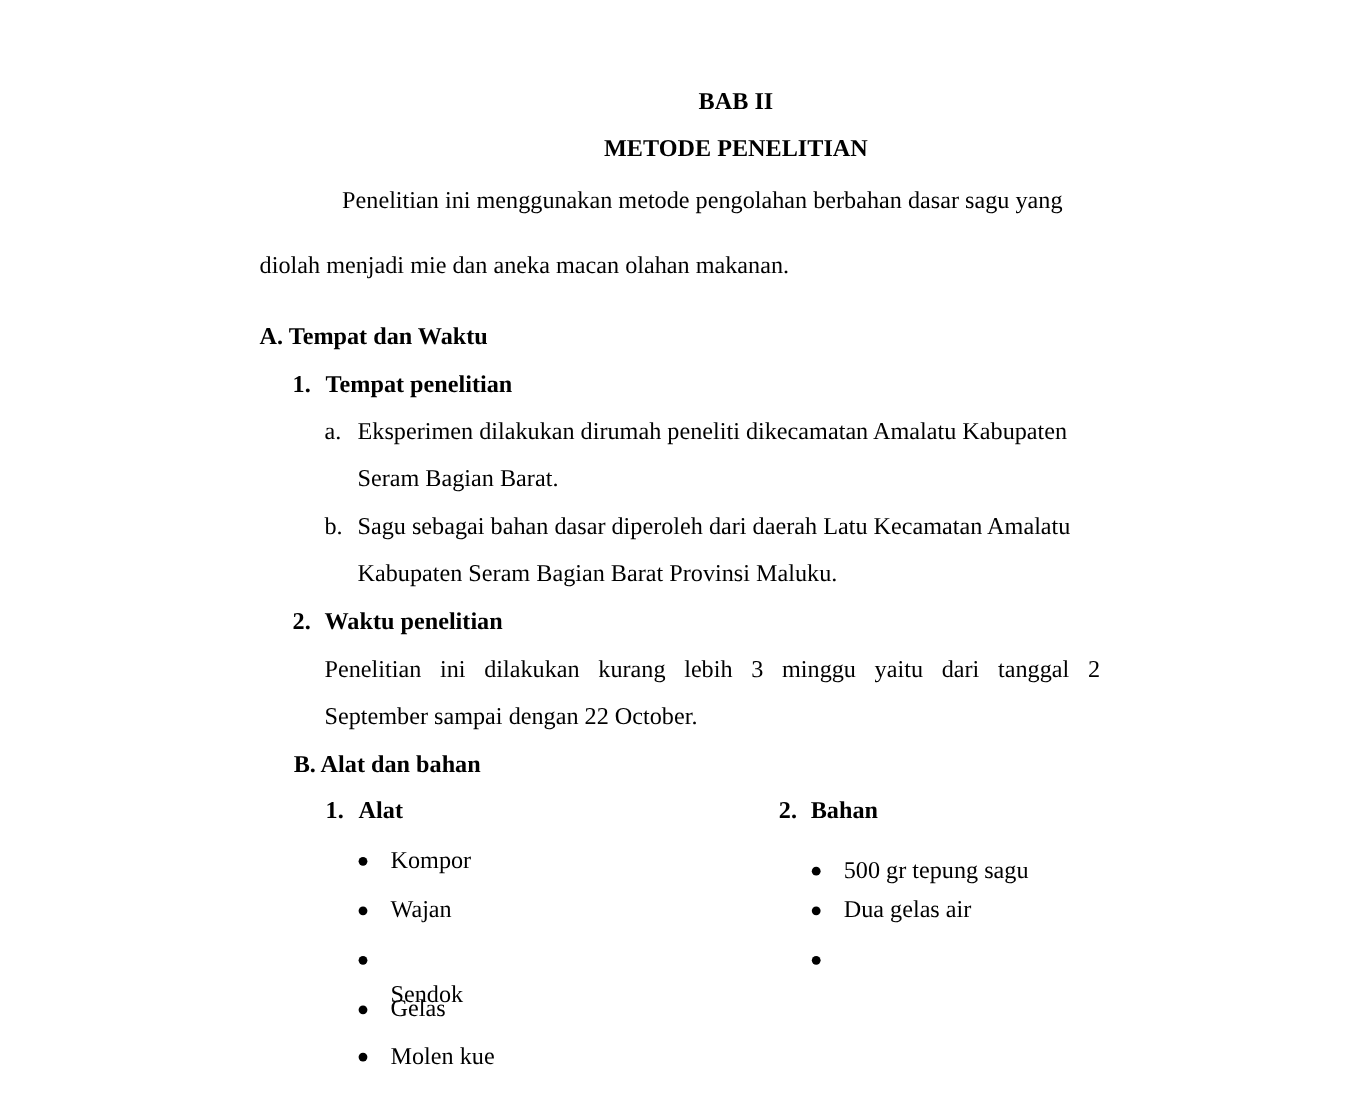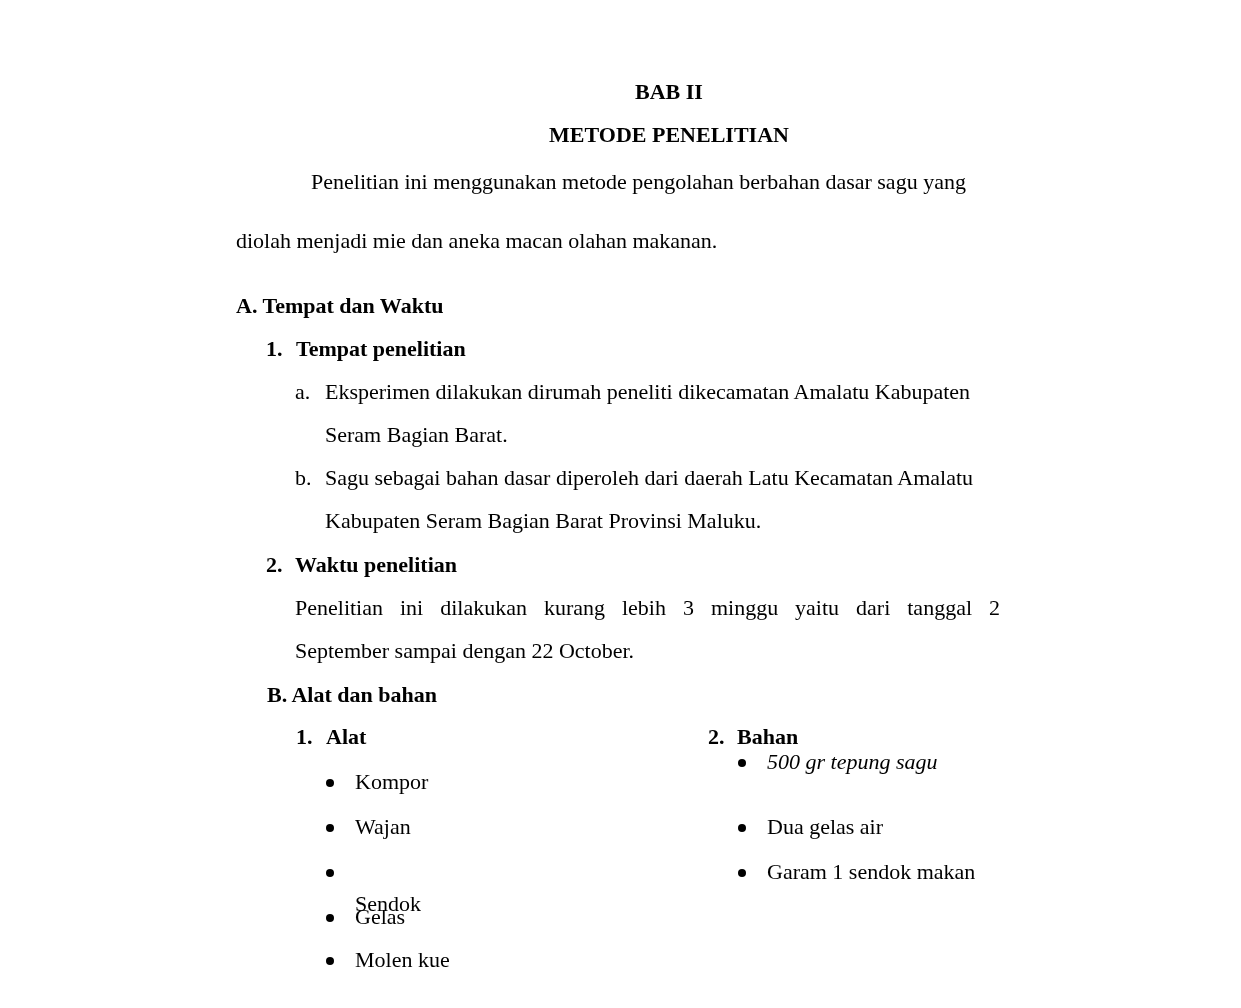--- a/index.html
+++ b/index.html
@@ -65,26 +65,25 @@
   </div>
   <div class="abs" style="top:904px; left:326px; width:200px; height:26px;">
     <span class="bullet" style="left:0;"></span>
     <span style="position:absolute; left:29px;">Gelas</span>
   </div>
   <div class="abs" style="top:947px; left:326px; width:200px; height:26px;">
     <span class="bullet" style="left:0;"></span>
     <span style="position:absolute; left:29px;">Molen kue</span>
   </div>
 
-  <div class="abs" style="top:749px; left:738px; width:300px; height:26px;font-style:italic;">
+  <div class="abs" style="top:778px; left:738px; width:300px; height:26px;">
     <span class="bullet" style="left:0;"></span>
     <span style="position:absolute; left:29px;">500 gr tepung sagu</span>
   </div>
   <div class="abs" style="top:814px; left:738px; width:300px; height:26px;">
     <span class="bullet" style="left:0;"></span>
     <span style="position:absolute; left:29px;">Dua gelas air</span>
   </div>
   <div class="abs" style="top:859px; left:738px; width:300px; height:26px;">
     <span class="bullet" style="left:0;"></span>
-    <span style="position:absolute; left:29px;">Garam 1 sendok makan</span>
   </div>
 
 </div>
 
 </body></html>

